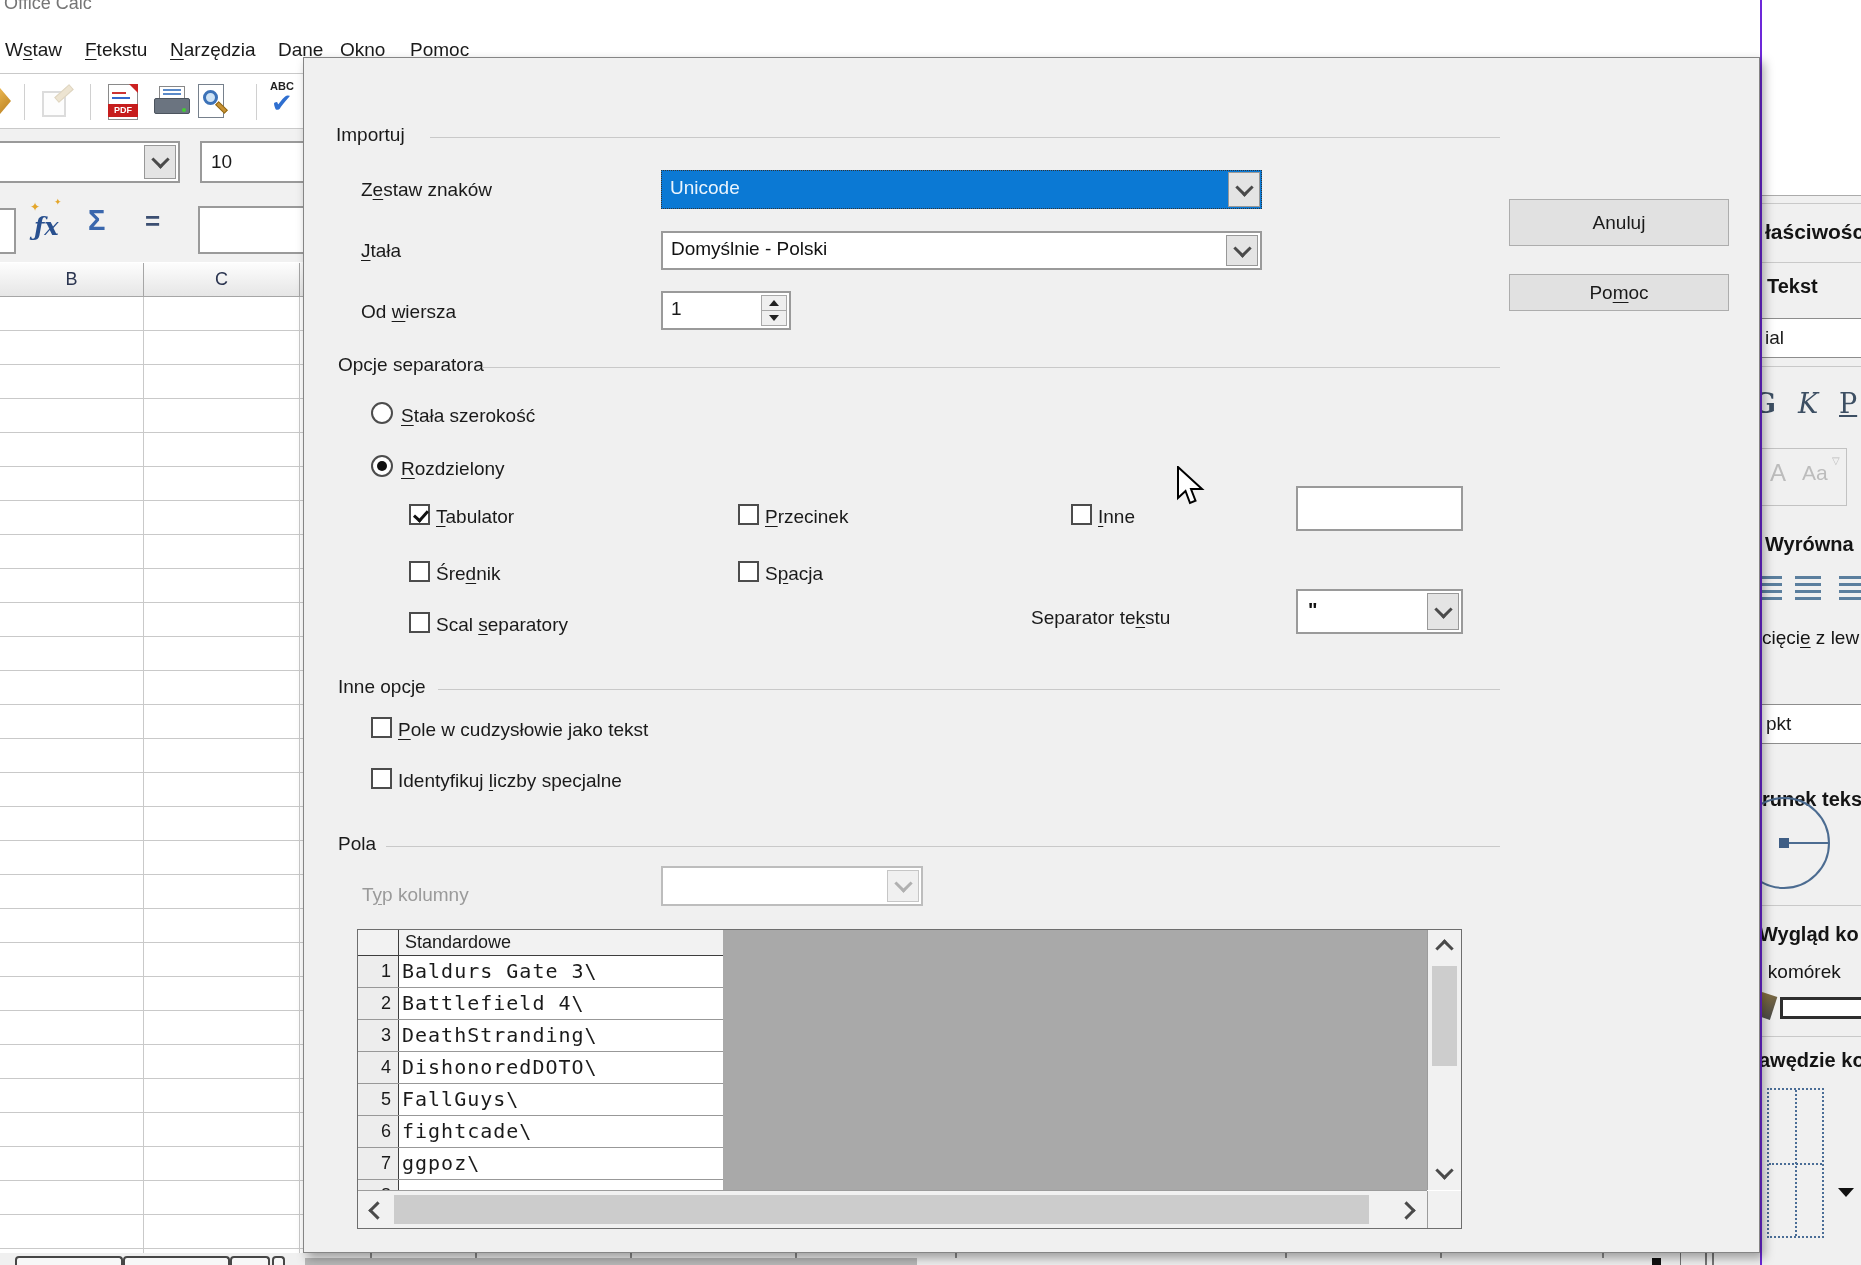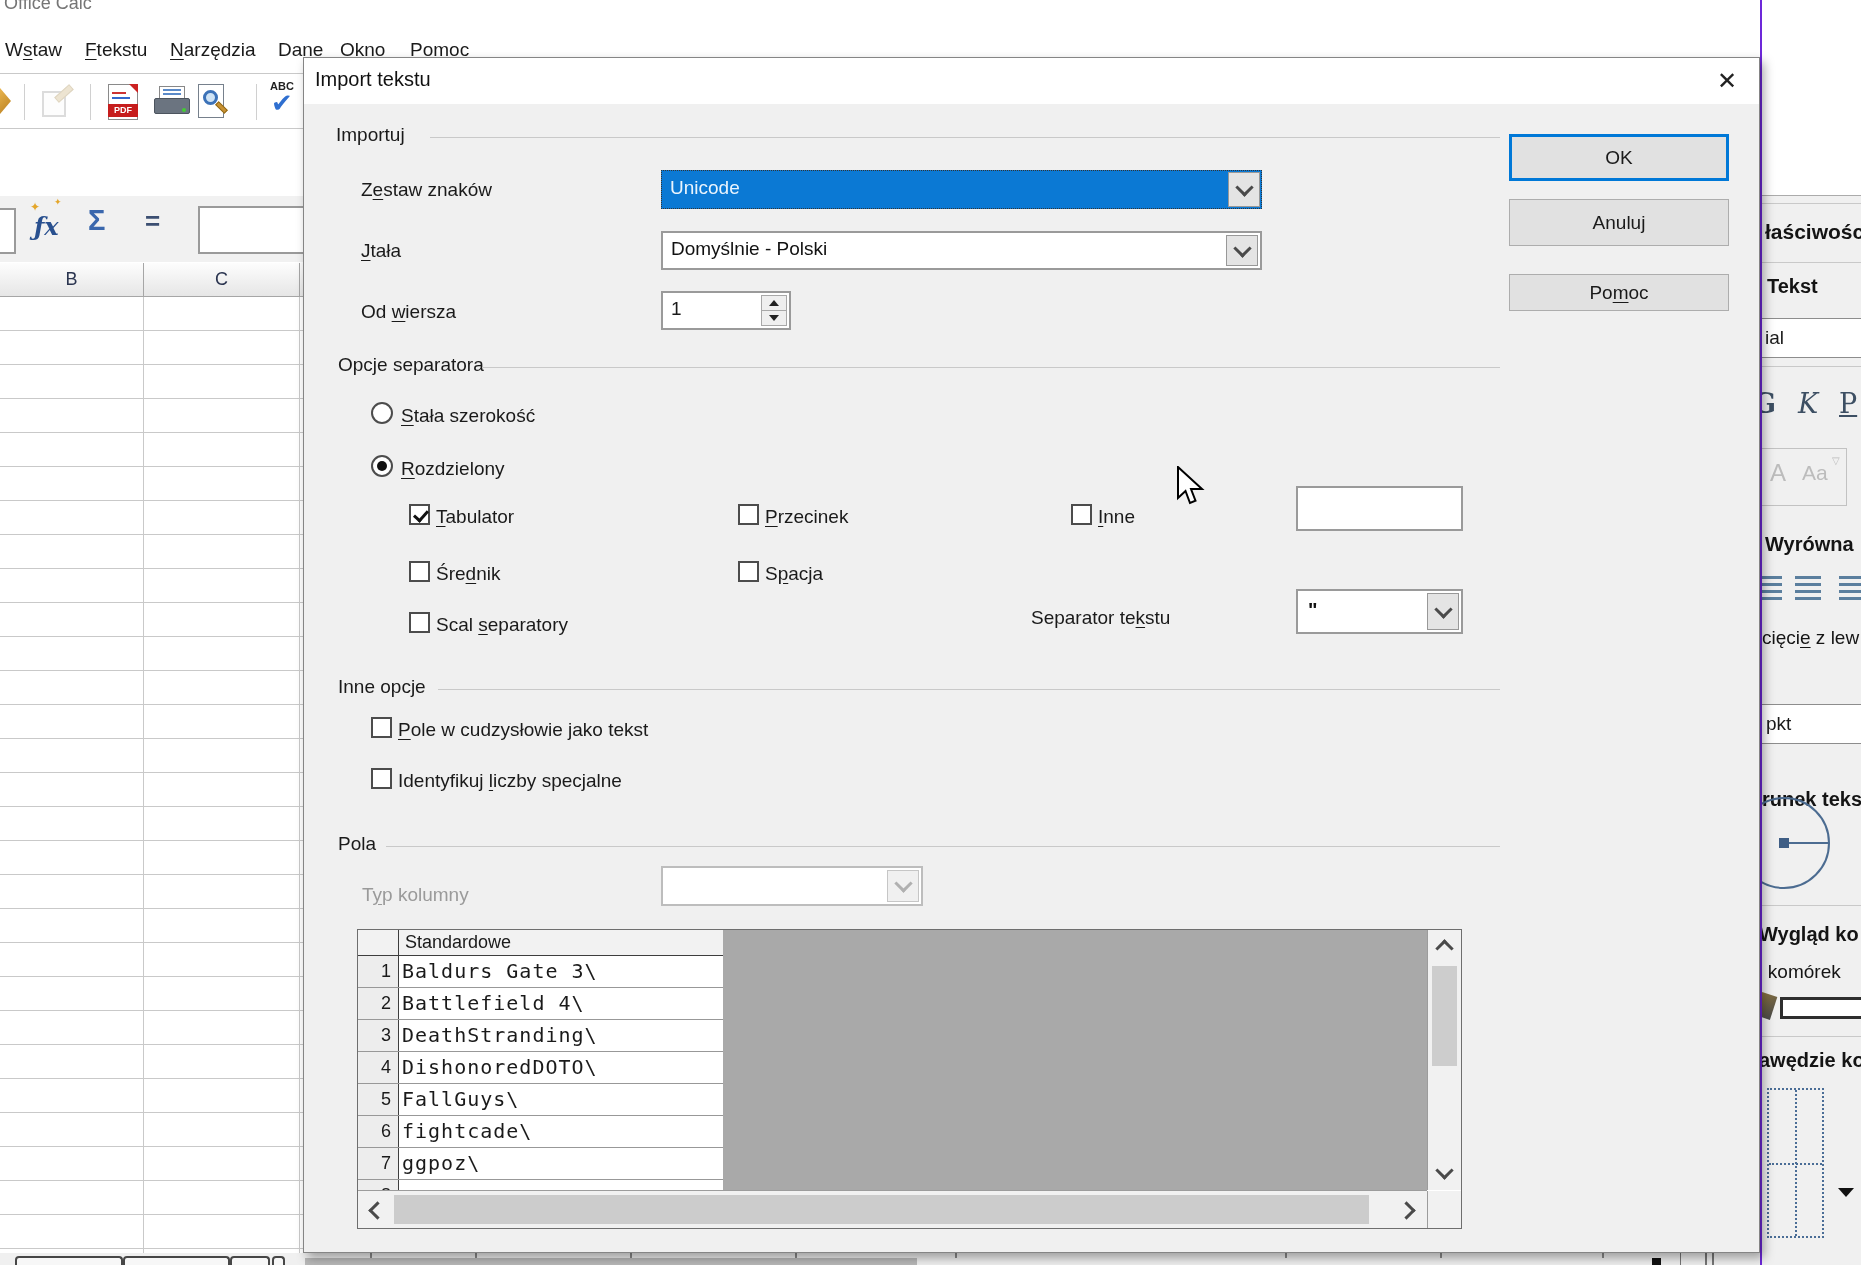--- a/index.html
+++ b/index.html
@@ -83,20 +83,28 @@
       <div class="ab" style="left:17px;top:21px;width:13px;height:5px;background:#c79133;border:1px solid #8f6716;transform:rotate(45deg)"></div>
     </div>
     <div class="ab vsep" style="left:256px;top:10px;height:36px"></div>
     <div class="ab" style="left:268px;top:6px;width:36px;height:44px">
       <div class="ab" style="left:2px;top:0;font-size:11px;font-weight:bold;color:#222;letter-spacing:0">ABC</div>
       <div class="ab" style="left:3px;top:8px;font-size:26px;color:#2f6fd0">✔</div>
     </div>
   </div>
   <div class="ab hline" style="left:0;top:128px;width:310px"></div>
 
+  <div class="ab" style="left:0;top:129px;width:310px;height:67px;background:#f1f1f1">
+    <div class="ab combo" style="left:-26px;top:12px;width:206px;height:42px">
+      <div class="ab btn-arrow">
+          <span class="chev"></span>
+        </div>
+    </div>
+    <div class="ab" style="left:200px;top:12px;width:112px;height:42px;background:#fff;border:2px solid #9a9a9a;font-size:19px;line-height:38px;padding-left:9px">10</div>
+  </div>
 
   <div class="ab" style="left:0;top:196px;width:310px;height:66px;background:#f1f1f1">
     <div class="ab" style="left:0;top:12px;width:16px;height:46px;background:#fff;border:2px solid #9a9a9a;border-left:none"></div>
     <div class="ab" style="left:34px;top:10px;width:40px;height:40px">
       <span class="ab" style="left:0;top:6px;font-size:24px;font-style:italic;font-weight:bold;color:#29508f;font-family:'DejaVu Serif',serif">ƒx</span>
       <span class="ab" style="left:-4px;top:-6px;font-size:12px;color:#e4a62a">✦</span>
       <span class="ab" style="left:20px;top:-9px;font-size:9px;color:#e4a62a">✦</span>
     </div>
     <div class="ab" style="left:88px;top:8px;font-size:29px;font-weight:bold;color:#3a67ad">Σ</div>
     <div class="ab" style="left:145px;top:10px;font-size:26px;font-weight:bold;color:#3c4f72">=</div>
@@ -170,26 +178,20 @@
     <div class="ab sb-h" style="left:-3px;top:1049px">awędzie ko</div>
     <div class="ab" style="left:5px;top:1088px;width:57px;height:150px;border:2px dotted #4a6d96">
       <div class="ab" style="left:0;top:73px;width:53px;height:0;border-top:2px dotted #4a6d96"></div>
       <div class="ab" style="left:26px;top:0;width:0;height:146px;border-left:2px dotted #4a6d96"></div>
     </div>
     <div class="ab" style="left:76px;top:1188px;width:0;height:0;border-left:8px solid transparent;border-right:8px solid transparent;border-top:9px solid #111"></div>
   </div>
 
   <div class="ab" style="left:303px;top:57px;width:1457px;height:1196px;background:#f0f0f0;border:1px solid #858585;box-shadow:4px 5px 10px rgba(0,0,0,.35)">
 
-    <div class="ab" style="left:0;top:0;width:1455px;height:46px;background:#fff">
-      <div class="ab nw" style="left:11px;top:10px;font-size:20px;color:#111">Import tekstu</div>
-      <div class="ab" style="left:1396px;top:2px;width:54px;height:42px;display:flex;align-items:center;justify-content:center;font-size:24px;color:#222">
-        <span>✕</span>
-      </div>
-    </div>
 
     <div class="ab glbl" style="left:32px;top:66px">Importuj</div>
     <div class="ab hline" style="left:126px;top:79px;width:1070px"></div>
 
     <div class="ab lbl" style="left:57px;top:121px"><span>Z</span><u>e</u><span>staw znaków</span></div>
     <div class="ab combo" style="left:357px;top:112px;width:601px;height:39px;border:1px dotted #333;background:#0b79d4">
       <div class="ab" style="left:8px;top:6px;font-size:19px;color:#eaf4fd">Unicode</div>
       <div class="ab btn-arrow" style="right:1px;top:1px;bottom:1px">
           <span class="chev"></span>
         </div>
@@ -325,21 +327,20 @@
             <span class="chev left"></span>
           </div>
         <div class="ab" style="left:36px;top:4px;width:975px;height:29px;background:#cccccc"></div>
         <div class="ab" style="left:1034px;top:2px;width:34px;height:34px;display:flex;align-items:center;justify-content:center">
             <span class="chev right"></span>
           </div>
       </div>
       <div class="ab" style="left:1069px;top:261px;width:34px;height:37px;background:#f1f1f1;border-left:1px solid #9c9c9c"></div>
     </div>
 
-    <div class="ab pushbtn" style="left:1205px;top:76px;width:220px;height:47px;border:3px solid #0078d7">OK</div>
     <div class="ab pushbtn" style="left:1205px;top:141px;width:220px;height:47px">Anuluj</div>
     <div class="ab pushbtn" style="left:1205px;top:216px;width:220px;height:37px">
       <span>Po</span>
         <u>m</u>
         <span>oc</span>
     </div>
   </div>
 
   <svg class="ab" style="left:1176px;top:466px" width="30" height="42" viewBox="0 0 30 42">
     <path d="M2 1 L2 32 L9.5 25 L14 37 L19.5 34.7 L15 23 L26 23 Z" fill="#ffffff" stroke="#000" stroke-width="2"></path>

